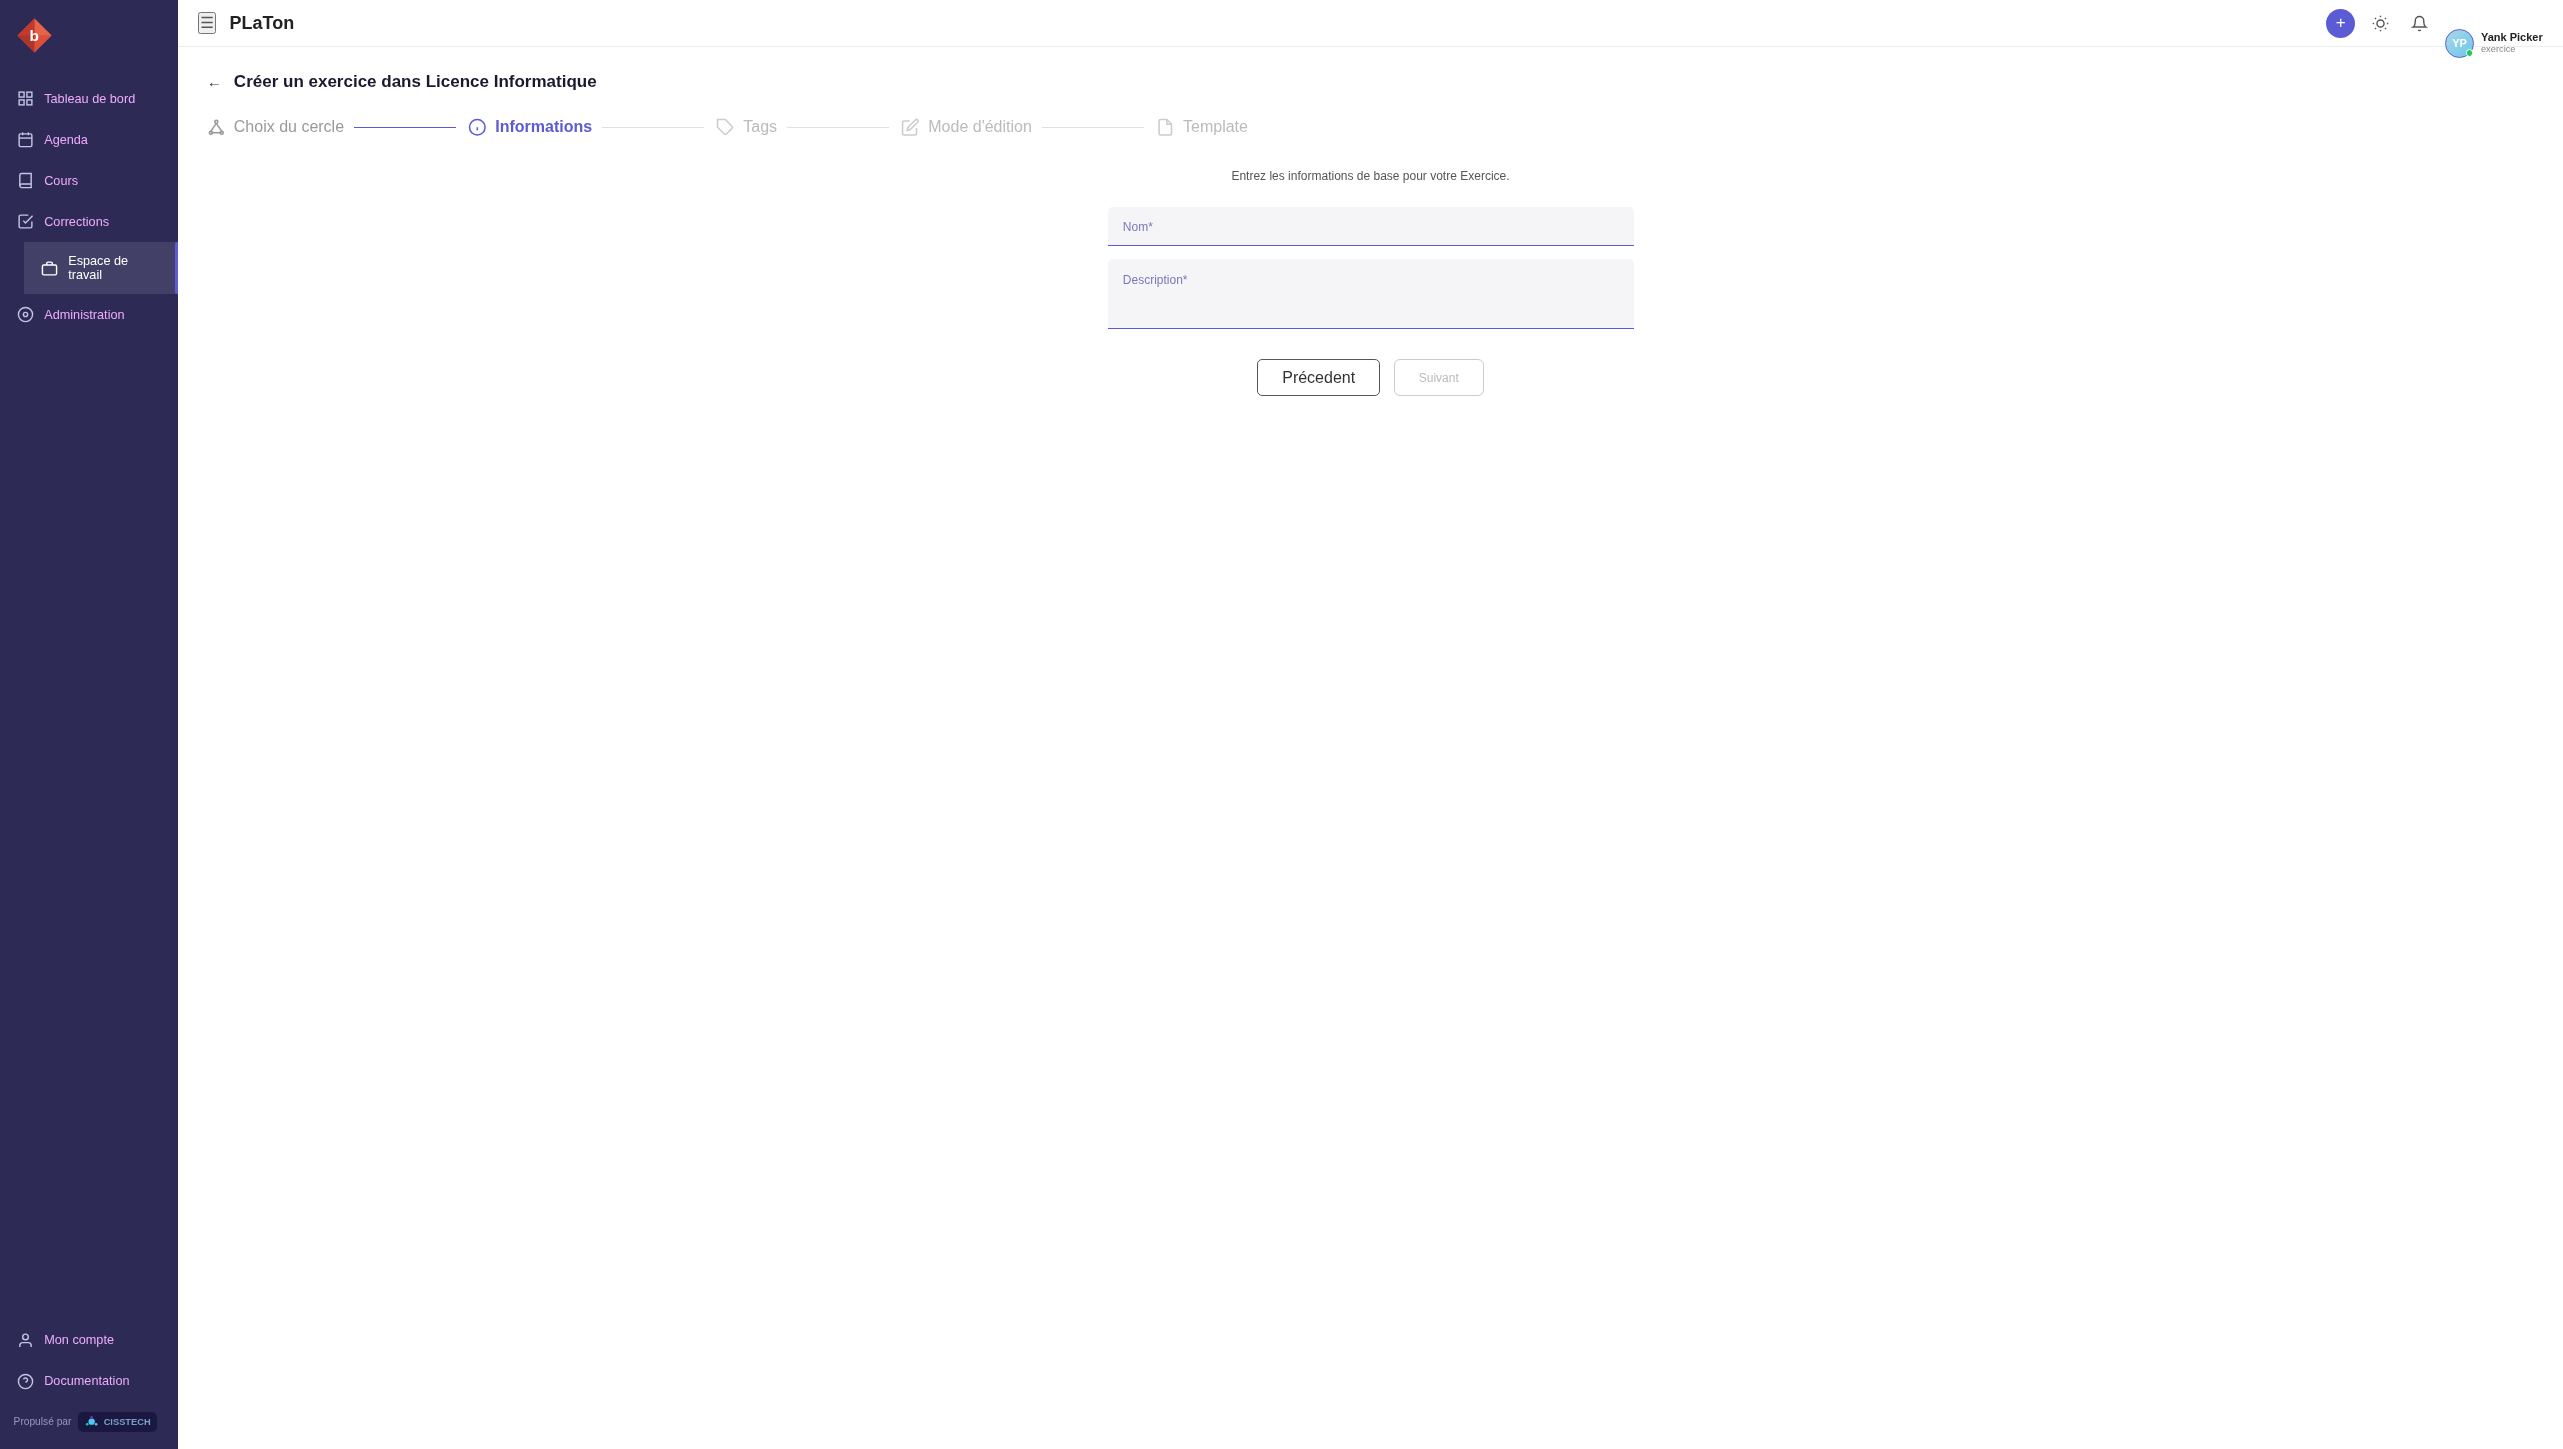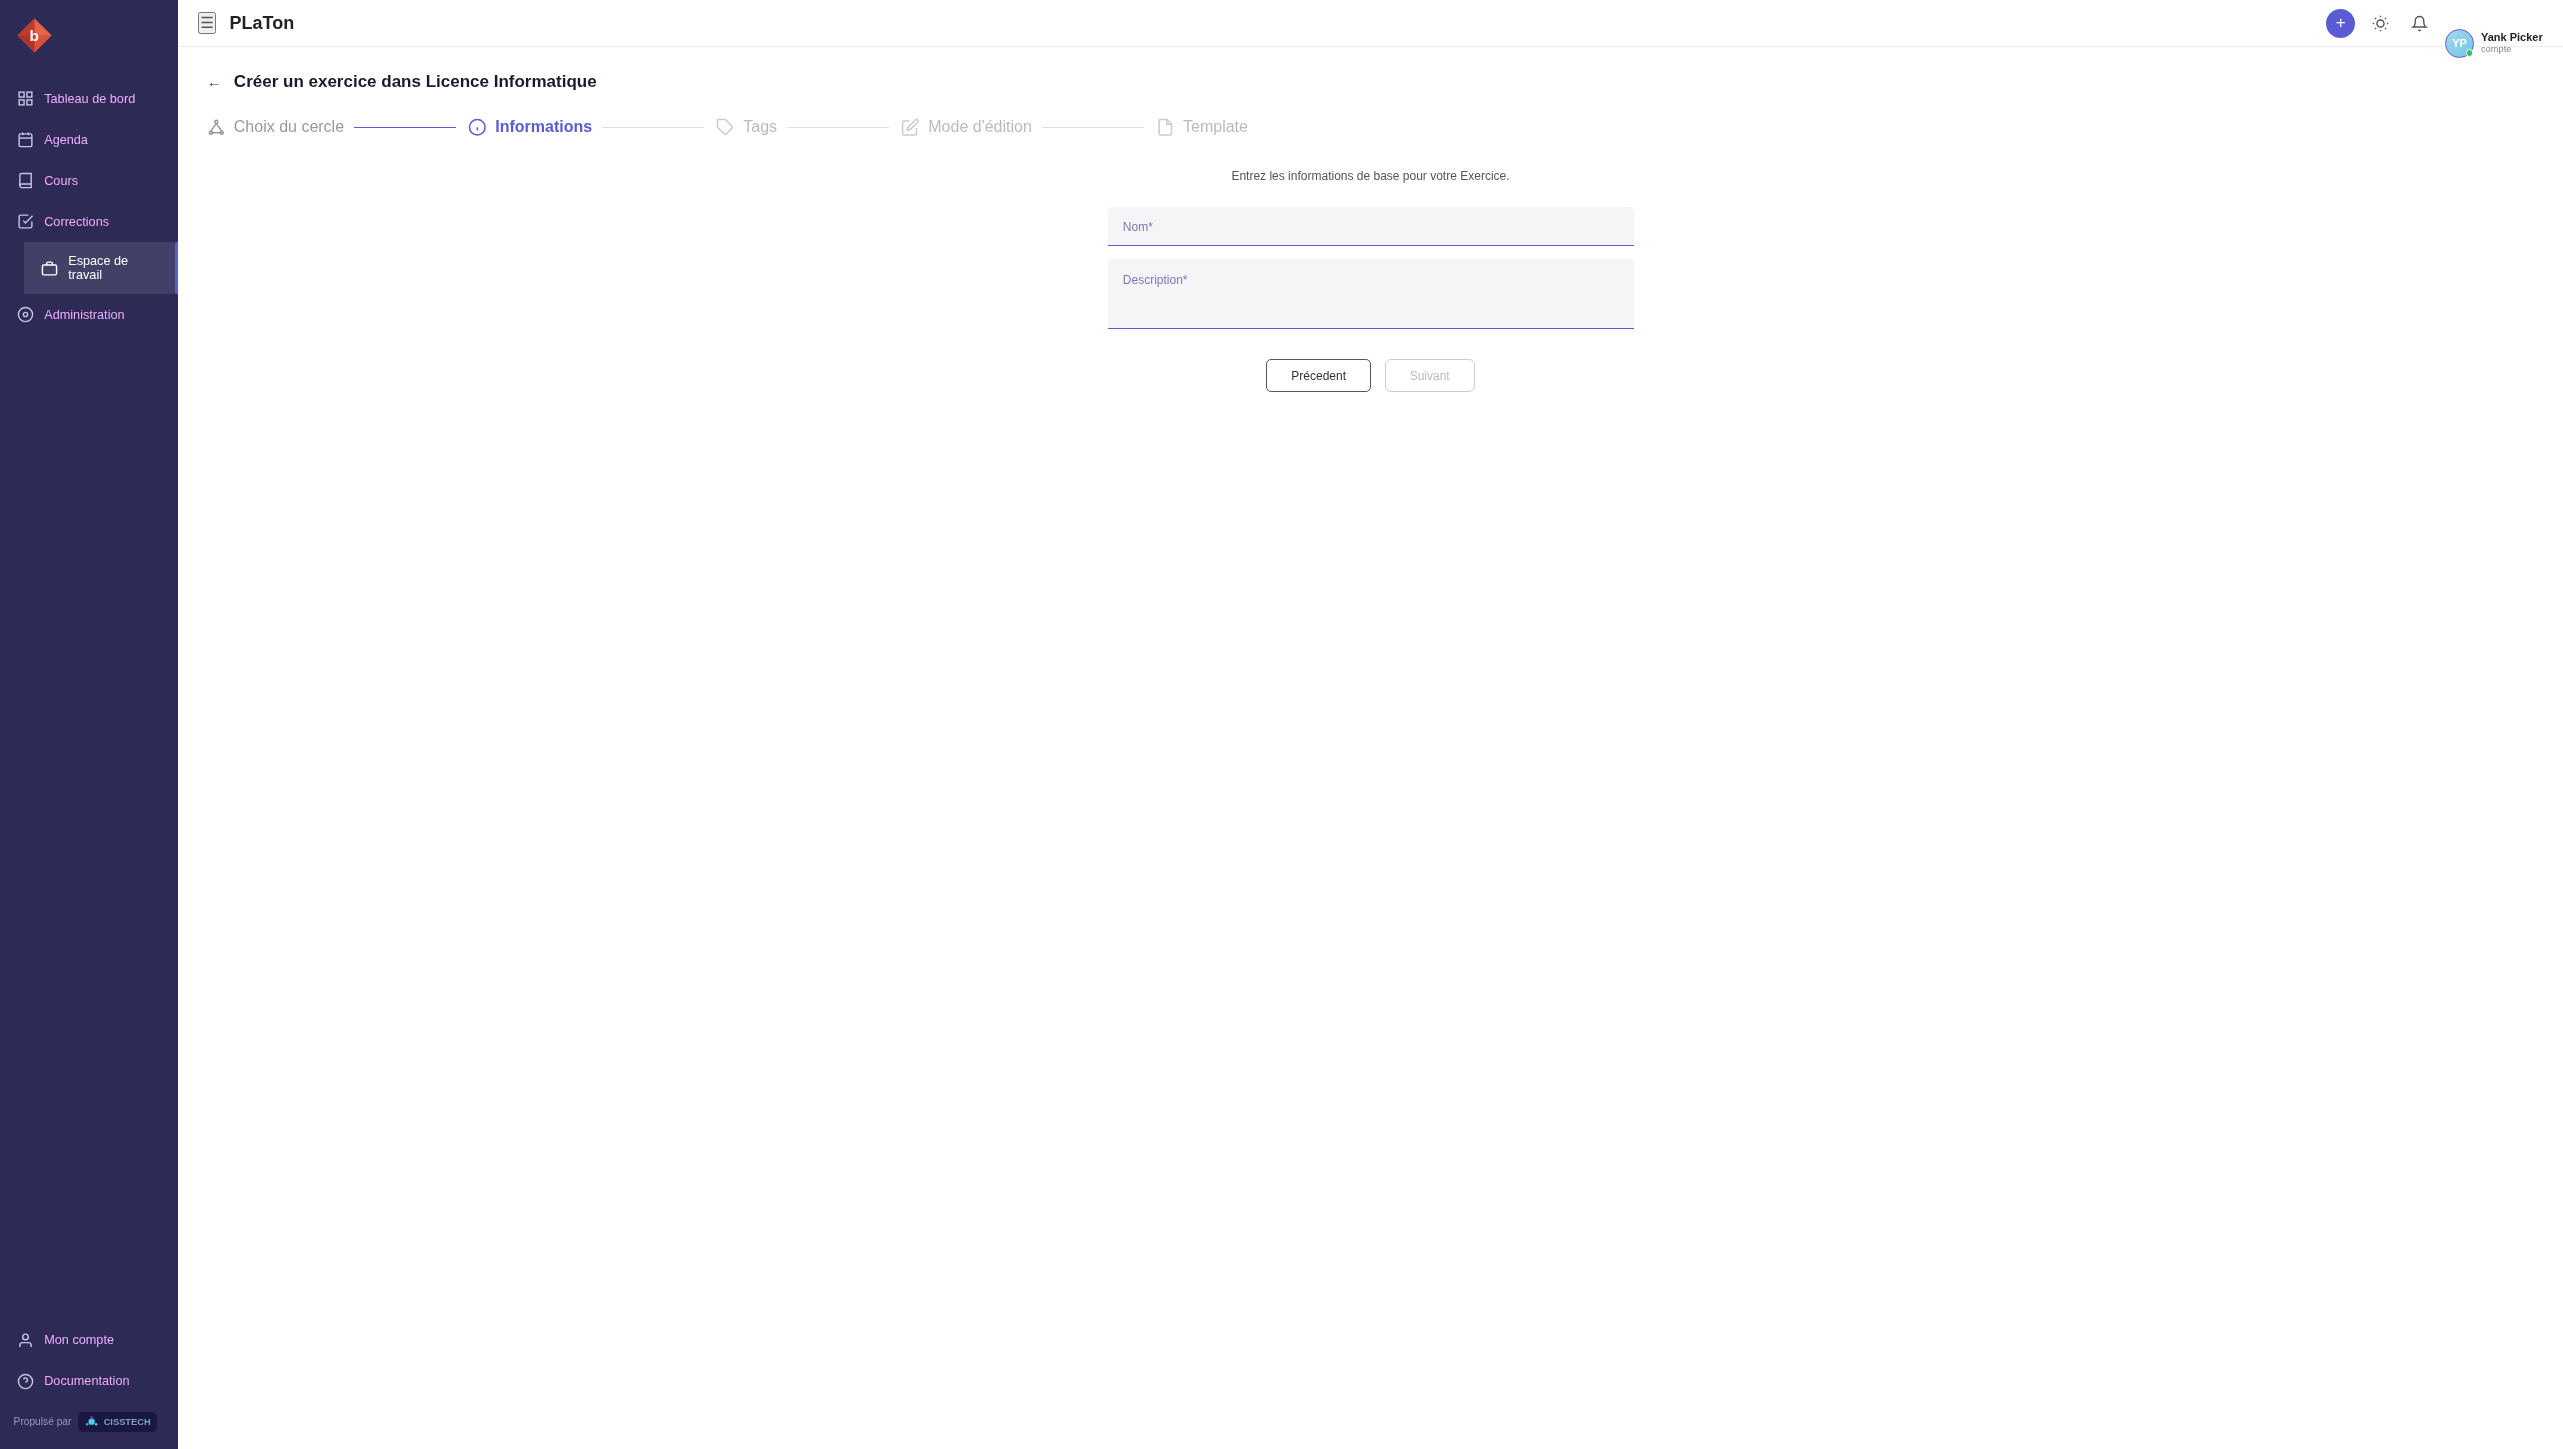--- a/index.html
+++ b/index.html
@@ -305,21 +305,21 @@
       justify-content: center;
       gap: 13.6px;
       margin-top: 30.5px;
     }
     .btn-prev {
       background: #fff;
       border: 1.3px solid #555;
       color: #333;
       padding: 8.5px 24px;
       border-radius: 5.1px;
-      font-size: 12px;
+      font-size: 16px;
       cursor: pointer;
       font-weight: 500;
     }
     .btn-next {
       background: #fff;
       border: 1.3px solid #ccc;
       color: #bbb;
       padding: 8.5px 24px;
       border-radius: 6px;
       font-size: 12px;
@@ -479,21 +479,21 @@
             <path d="M13.73 21a2 2 0 0 1-3.46 0"></path>
         </svg>
       </button>
       <div class="user-avatar">
         <div class="avatar-circle">
           YP
           <div class="avatar-online"></div>
         </div>
         <div class="user-info">
           <div class="user-name">Yank Picker</div>
-          <div class="user-handle">compte</div>
+          <div class="user-handle">exercice</div>
         </div>
       </div>
     </div>
   </header>
 
   <div class="content">
 
     <div class="page-header">
       <button class="back-btn">←</button>
       <h1 class="page-title">Créer un exercice dans Licence Informatique</h1>

